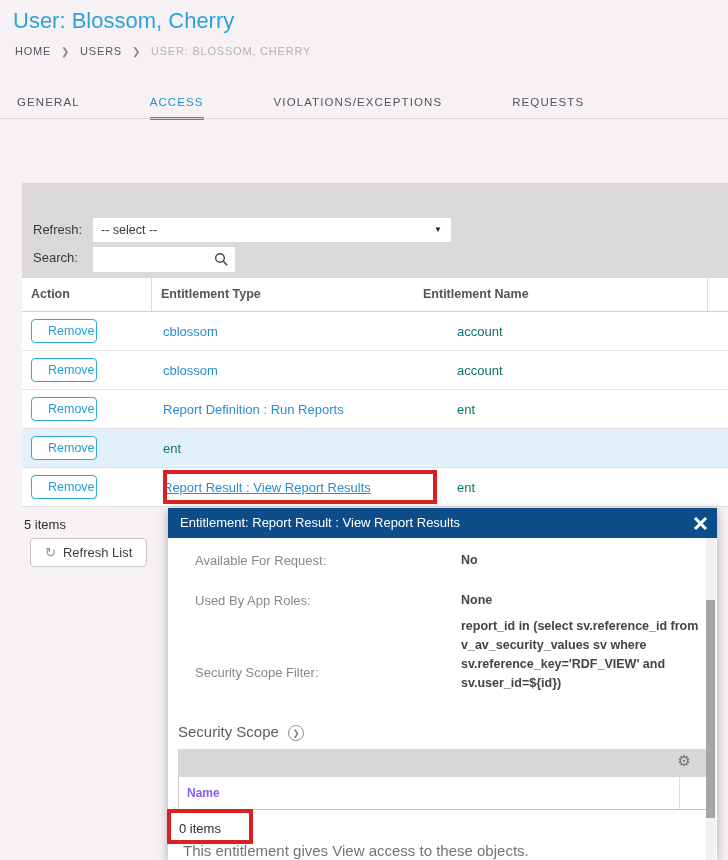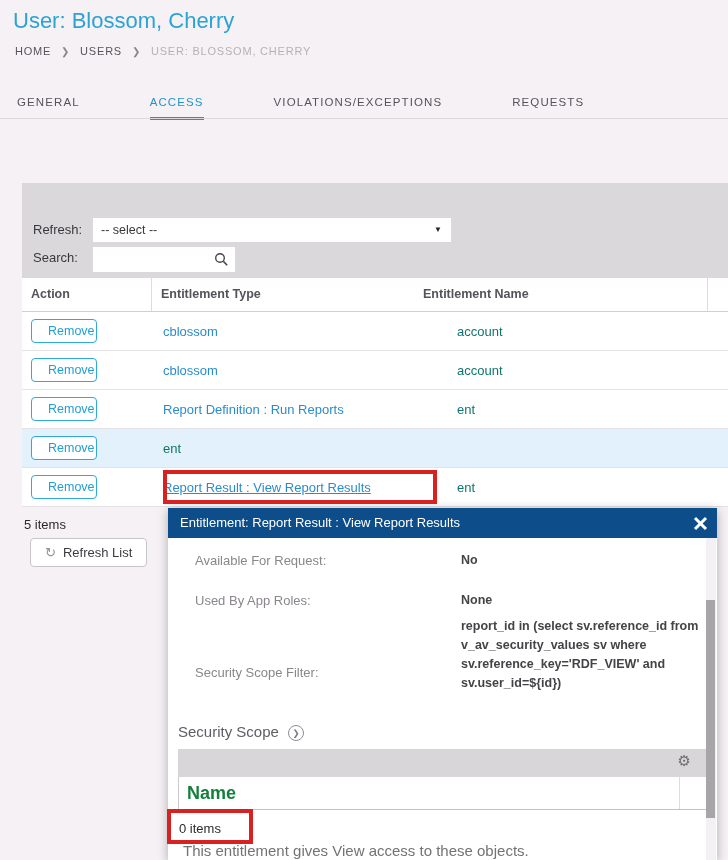--- a/index.html
+++ b/index.html
@@ -59,21 +59,21 @@
   .pfield-label { position:absolute; left:27px; font-size:13px; color:#8a868c; }
   .pfield-value { position:absolute; left:293px; font-size:12.5px; font-weight:600; color:#454347; }
   .f1l { top:45px; } .f1v { top:45px; }
   .f2l { top:85px; } .f2v { top:85px; }
   .f3l { top:157px; } .f3v { top:109px; width:257px; line-height:19px; }
   .section-head { position:absolute; left:10px; top:203px; font-size:15px; color:#605c64;margin-top:12px; }
   .circle-chevron { display:inline-block; width:16px; height:16px; border:1px solid #8f8b93; border-radius:50%; font-size:8.5px; color:#7a767e; text-align:center; line-height:15px; vertical-align:middle; margin-left:5px; cursor:pointer; }
   .scope-toolbar { position:absolute; left:10px; top:241px; width:529px; height:28px; background:#d9d6d9; }
   .gear { position:absolute; right:16px; top:3px; font-size:15px; color:#6e6e6e; font-family:"DejaVu Sans",sans-serif; cursor:pointer; }
   .scope-namerow { position:absolute; left:10px; top:269px; width:529px; height:33px; background:#fff; border-left:1px solid #cdcacd; border-right:1px solid #cdcacd; border-bottom:1px solid #c4c1c4; }
-  .scope-namerow .nm { font-size:18px; font-weight:bold; color:#15803d; line-height:32px; padding-left:8px; }
+  .scope-namerow .nm { font-size:12px; font-weight:bold; color:#8b5cf6; line-height:32px; padding-left:8px; }
   .scope-namerow .vdiv { position:absolute; right:26px; top:0; width:1px; height:100%; background:#dedbde; }
   .zero-items { position:absolute; left:11px; top:313px; font-size:13px; color:#2c2a2e; }
   .footnote { position:absolute; left:15px; top:334px; font-size:15px; color:#737373; }
   .pscroll-track { position:absolute; left:538px; top:30px; width:10px; height:322px; background:#f3f1f3; }
   .pscroll-thumb { position:absolute; left:538px; top:92px; width:9px; height:218px; background:#a8a5a8; cursor:grab; }
 
   
   .redbox { position:absolute; border:4px solid #d82121; background:transparent; }
   .redbox1 { left:163px; top:470px; width:274px; height:34px; z-index:40; }
   .redbox2 { left:167px; top:809px; width:86px; height:35px; z-index:60; }

